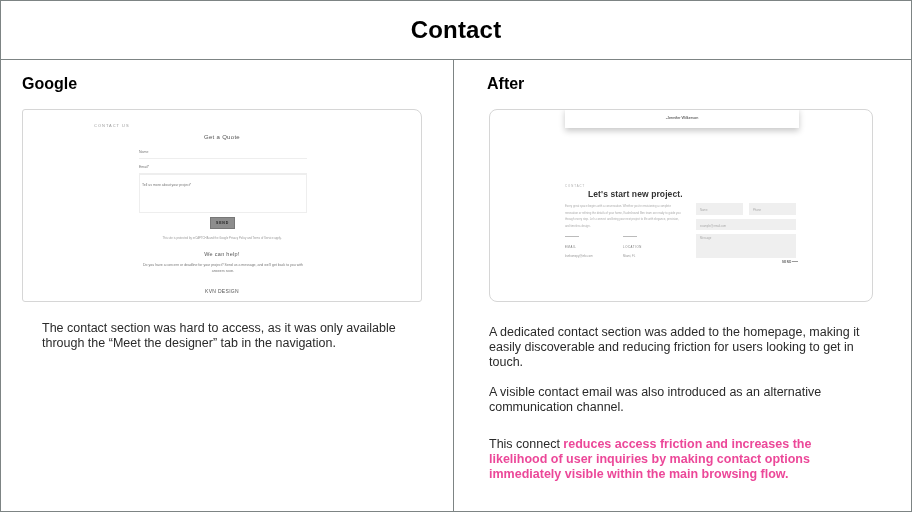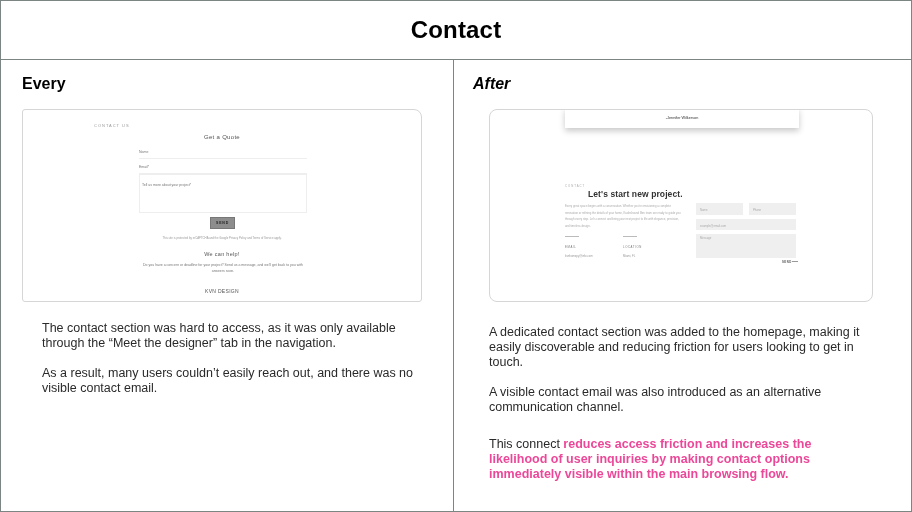--- a/index.html
+++ b/index.html
@@ -13,21 +13,21 @@
   .title-bar h1 { font-size: 24px; font-weight: 700; color: #000; letter-spacing: 0.2px; }
 
   .divider { position: absolute; left: 453px; top: 60px; width: 1px; height: 452px; background: #7d8484; }
 
   .col { position: absolute; top: 60px; height: 452px; }
   .col.before { left: 0; width: 453px; }
   .col.after { left: 454px; width: 458px; }
 
   .col h2 { position: absolute; top: 15px; font-size: 16px; font-weight: 700; color: #000; }
   .col.before h2 { left: 22px; }
-  .col.after h2 { left: 19px; font-style: italic; }
+  .col.after h2 { left: 33px; }
 
   .shot { position: absolute; top: 49px; height: 193px; border: 1px solid #d6d6d6;
     border-radius: 8px; background: #fff; overflow: hidden; }
   .col.before .shot { left: 22px; width: 400px; border-radius: 3px 8px 3px 3px; }
   .col.after .shot { left: 35px; width: 384px; }
 
   .desc { position: absolute; font-size: 12.5px; line-height: 15px; color: #2a2a2a; }
   .col.before .desc { left: 22px; width: 380px; margin-left: 20px; }
   .col.after .desc { left: 35px; width: 390px; }
   .desc b { font-weight: 700; color: #ec4899; }
@@ -62,37 +62,36 @@
 
 <div class="frame"></div>
 
 <header class="title-bar">
   <h1>Contact</h1>
 </header>
 
 <div class="divider"></div>
 
 <section class="col before">
-  <h2>Every</h2>
+  <h2>Google</h2>
 
   <div class="shot">
     <div class="b-label">CONTACT US</div>
     <div class="b-title">Get a Quote</div>
     <div class="b-field" style="top:36px">Name</div>
     <div class="b-field" style="top:51px">Email*</div>
     <div class="b-textarea">Tell us more about your project*</div>
     <div class="b-send">SEND</div>
     <div class="b-recaptcha">This site is protected by reCAPTCHA and the Google Privacy Policy and Terms of Service apply.</div>
     <div class="b-help-title">We can help!</div>
     <div class="b-help-text">Do you have a concern or deadline for your project? Send us a message, and we'll get back to you with answers soon.</div>
     <div class="b-brand">KVN DESIGN</div>
   </div>
 
   <p class="desc" style="top:261px">The contact section was hard to access, as it was only available through the “Meet the designer” tab in the navigation.</p>
-  <p class="desc" style="top:306px">As a result, many users couldn’t easily reach out, and there was no visible contact email.</p>
 </section>
 
 <section class="col after">
   <h2>After</h2>
 
   <div class="shot">
     <div class="a-testimonial">
       <span>-Jennifer Wilkerson</span>
     </div>
     <div class="a-eyebrow">CONTACT</div>

